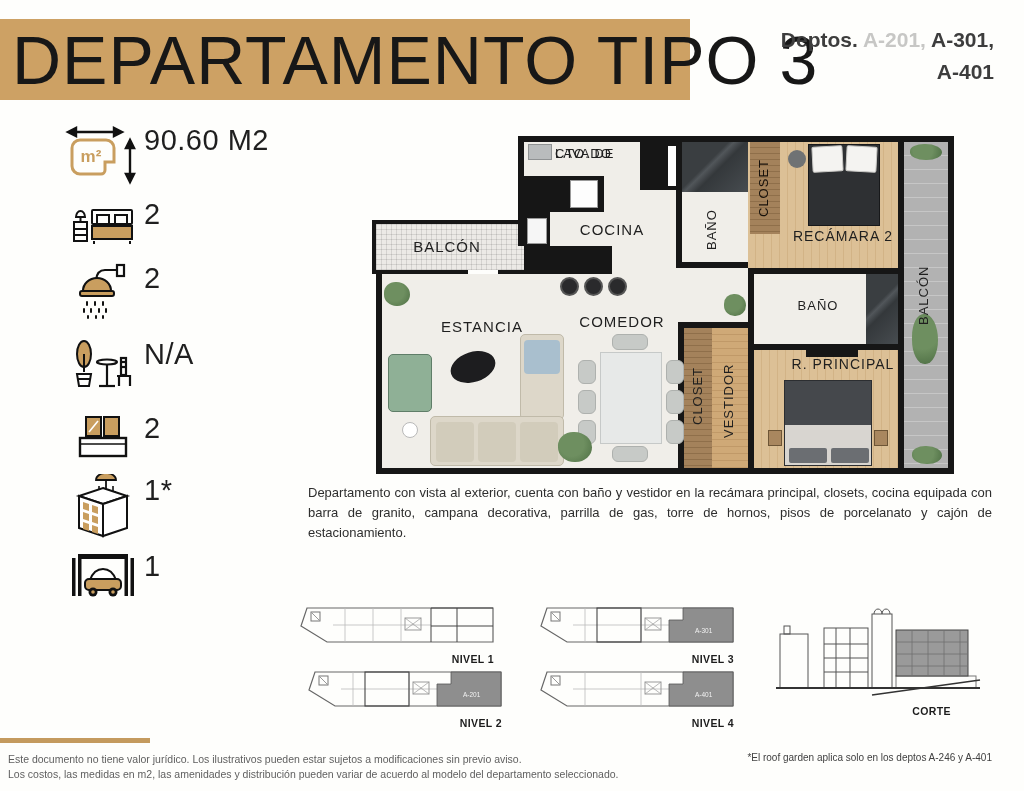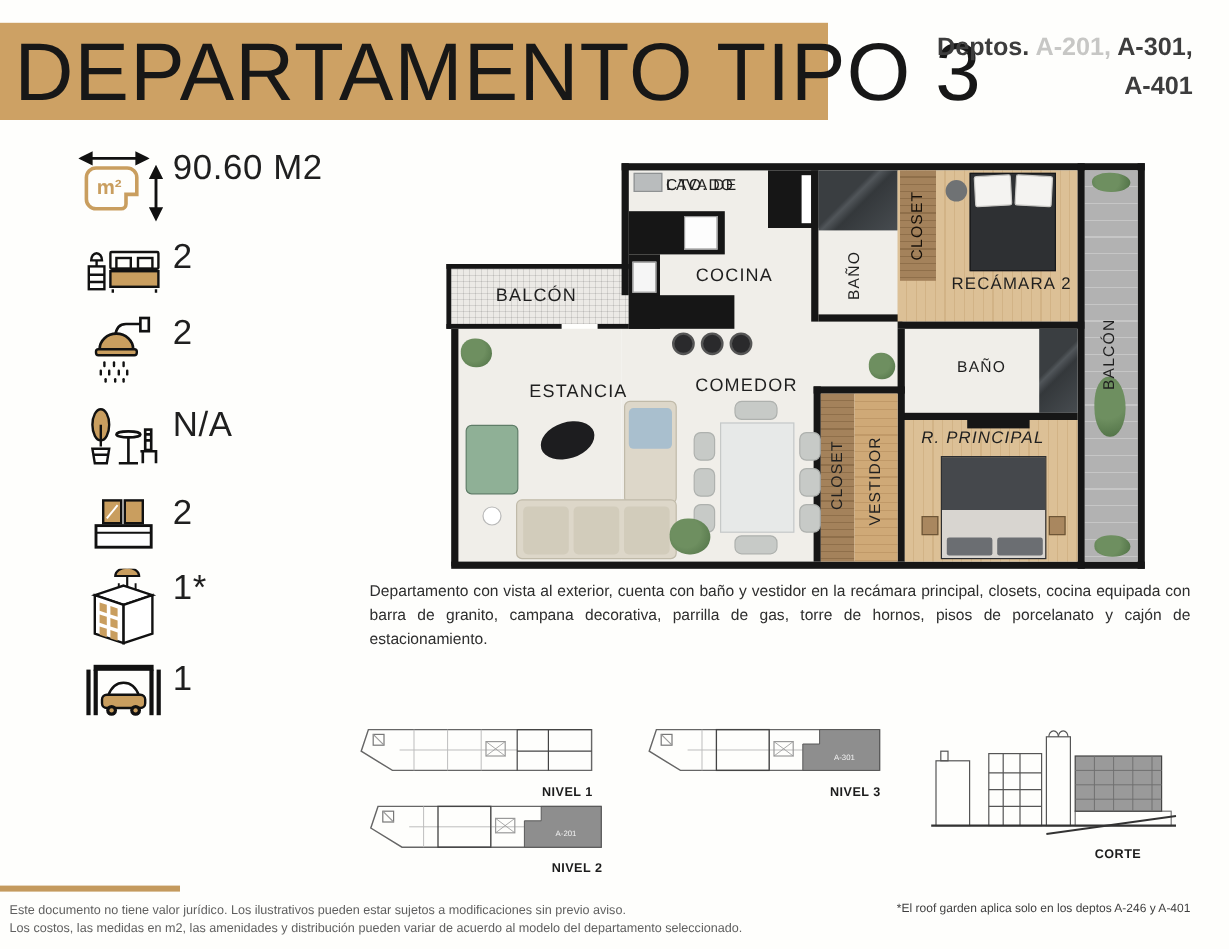--- a/index.html
+++ b/index.html
@@ -276,21 +276,21 @@
     <div class="plant" style="left:540px;top:318px;width:30px;height:18px;"></div>
     <div class="room-label sm vlabel" style="left:544px;top:132px;height:70px;">BALCÓN</div>
 
     <div class="marble" style="left:494px;top:146px;width:32px;height:70px;"></div>
     <div class="room-label sm" style="left:406px;top:170px;width:80px;">BAÑO</div>
     <div class="wall" style="left:380px;top:216px;width:146px;height:6px;"></div>
     <div class="wall" style="left:376px;top:146px;width:6px;height:194px;"></div>
 
     <div class="wood" style="left:382px;top:222px;width:144px;height:118px;"></div>
     <div class="wall" style="left:434px;top:222px;width:52px;height:7px;"></div>
-    <div class="room-label" style="left:382px;top:228px;width:130px;font-size:14px;font-style:italic;">R. PRINCIPAL</div>
+    <div class="room-label" style="left:406px;top:228px;width:130px;font-size:14px;">R. PRINCIPAL</div>
     <div style="left:412px;top:252px;width:88px;height:86px;background:linear-gradient(180deg,#45484c 0 52%,#d8d5d0 52% 100%);border:1px solid #2c2e31;"></div>
     <div style="left:417px;top:320px;width:38px;height:15px;background:#6b6e72;border-radius:2px;"></div>
     <div style="left:459px;top:320px;width:38px;height:15px;background:#6b6e72;border-radius:2px;"></div>
     <div style="left:396px;top:302px;width:14px;height:16px;background:#a9875f;border:1px solid #6d5536;"></div>
     <div style="left:502px;top:302px;width:14px;height:16px;background:#a9875f;border:1px solid #6d5536;"></div>
 
     <div class="wall" style="left:306px;top:194px;width:76px;height:6px;"></div>
     <div class="wall" style="left:306px;top:194px;width:6px;height:146px;"></div>
     <div class="slats" style="left:312px;top:200px;width:28px;height:140px;"></div>
     <div class="slats-l" style="left:340px;top:200px;width:36px;height:140px;"></div>
@@ -379,20 +379,38 @@
       <rect x="64" y="6" width="44" height="34" fill="none" stroke="#444" stroke-width="1.1"></rect>
       <rect x="112" y="16" width="16" height="12" fill="none" stroke="#999"></rect>
       <line x1="112" y1="16" x2="128" y2="28" stroke="#999" stroke-width="0.7"></line>
         <line x1="128" y1="16" x2="112" y2="28" stroke="#999" stroke-width="0.7"></line>
       <polygon points="150,6 200,6 200,40 136,40 136,18 150,18" fill="#8e8e8e" stroke="#555" stroke-width="0.8"></polygon>
       <text x="162" y="31" font-size="6.5" fill="#f2f2f2" font-family="Liberation Sans, sans-serif">A-301</text>
     </svg>
     <div class="thumb-label">NIVEL 3</div>
   </div>
 
+  <div class="thumb" style="left:533px;top:666px;width:207px;">
+    <svg width="207" height="46" viewBox="0 0 207 46">
+      <path d="M14,6 H200 V40 H34 L8,24 Z" fill="none" stroke="#666" stroke-width="1.2"></path>
+      <rect x="18" y="10" width="9" height="9" fill="none" stroke="#777"></rect>
+        <line x1="18" y1="10" x2="27" y2="19" stroke="#999"></line>
+      <g stroke="#bbb" stroke-width="0.8" fill="none">
+        <line x1="52" y1="6" x2="52" y2="40"></line>
+          <line x1="108" y1="6" x2="108" y2="40"></line>
+          <line x1="40" y1="23" x2="136" y2="23"></line>
+      </g>
+      <rect x="112" y="16" width="16" height="12" fill="none" stroke="#999"></rect>
+      <line x1="112" y1="16" x2="128" y2="28" stroke="#999" stroke-width="0.7"></line>
+        <line x1="128" y1="16" x2="112" y2="28" stroke="#999" stroke-width="0.7"></line>
+      <polygon points="150,6 200,6 200,40 136,40 136,18 150,18" fill="#8e8e8e" stroke="#555" stroke-width="0.8"></polygon>
+      <text x="162" y="31" font-size="6.5" fill="#f2f2f2" font-family="Liberation Sans, sans-serif">A-401</text>
+    </svg>
+    <div class="thumb-label">NIVEL 4</div>
+  </div>
 
   <div class="thumb" style="left:772px;top:600px;width:215px;">
     <svg width="215" height="100" viewBox="0 0 215 100">
       <g stroke="#555" stroke-width="1" fill="none">
         <rect x="8" y="34" width="28" height="54"></rect>
         <rect x="12" y="26" width="6" height="8"></rect>
         <rect x="52" y="28" width="44" height="60"></rect>
         <line x1="52" y1="44" x2="96" y2="44"></line>
           <line x1="52" y1="58" x2="96" y2="58"></line>
           <line x1="52" y1="72" x2="96" y2="72"></line>

